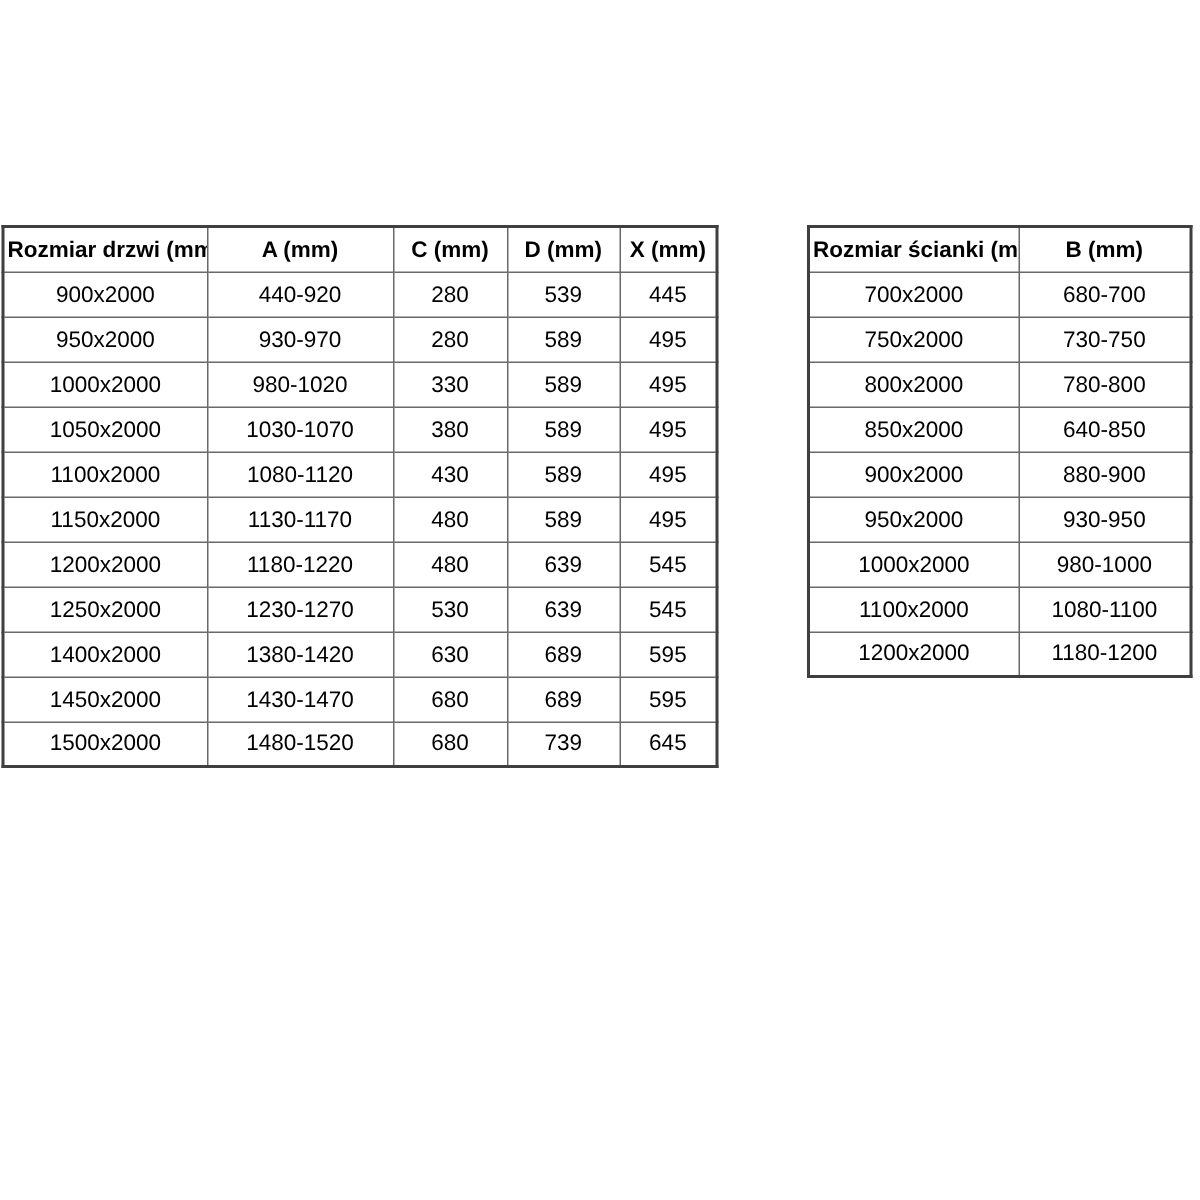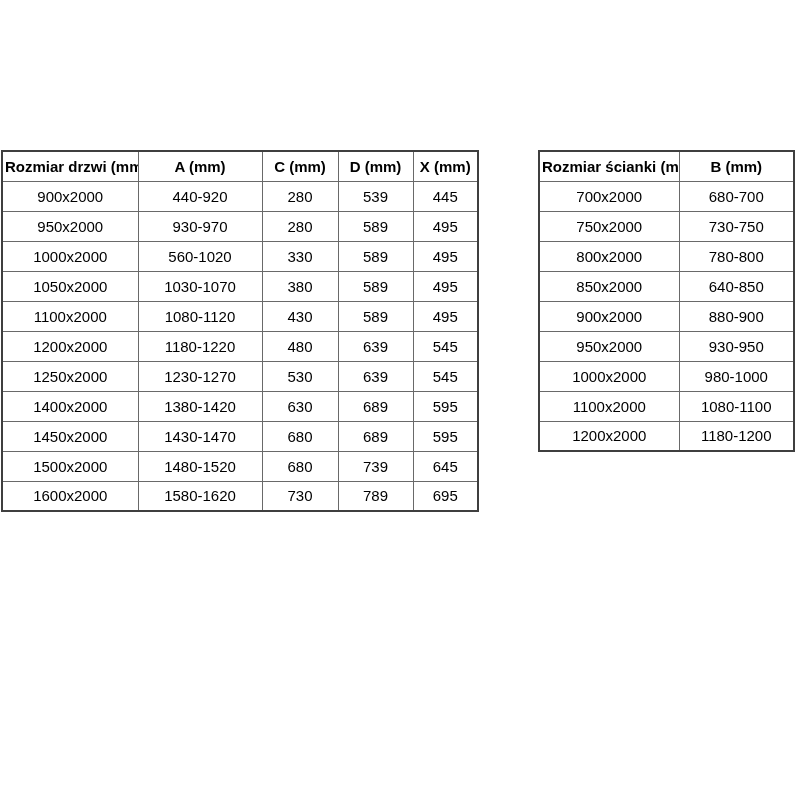--- a/index.html
+++ b/index.html
@@ -78,36 +78,43 @@
       </tr>
       <tr>
         <td>950x2000</td>
         <td>930-970</td>
         <td>280</td>
         <td>589</td>
         <td>495</td>
       </tr>
       <tr>
         <td>1000x2000</td>
-        <td>560-1020</td>
+        <td>980-1020</td>
         <td>330</td>
         <td>589</td>
         <td>495</td>
       </tr>
       <tr>
         <td>1050x2000</td>
         <td>1030-1070</td>
         <td>380</td>
         <td>589</td>
         <td>495</td>
       </tr>
       <tr>
         <td>1100x2000</td>
         <td>1080-1120</td>
         <td>430</td>
+        <td>589</td>
+        <td>495</td>
+      </tr>
+      <tr>
+        <td>1150x2000</td>
+        <td>1130-1170</td>
+        <td>480</td>
         <td>589</td>
         <td>495</td>
       </tr>
       <tr>
         <td>1200x2000</td>
         <td>1180-1220</td>
         <td>480</td>
         <td>639</td>
         <td>545</td>
       </tr>
@@ -131,27 +138,20 @@
         <td>680</td>
         <td>689</td>
         <td>595</td>
       </tr>
       <tr>
         <td>1500x2000</td>
         <td>1480-1520</td>
         <td>680</td>
         <td>739</td>
         <td>645</td>
-      </tr>
-      <tr>
-        <td>1600x2000</td>
-        <td>1580-1620</td>
-        <td>730</td>
-        <td>789</td>
-        <td>695</td>
       </tr>
     </tbody>
   </table>
 
 <table id="walls-table" class="spec-table">
   <colgroup>
     <col style="width:140px">
     <col style="width:115px">
   </colgroup>
 <thead>

